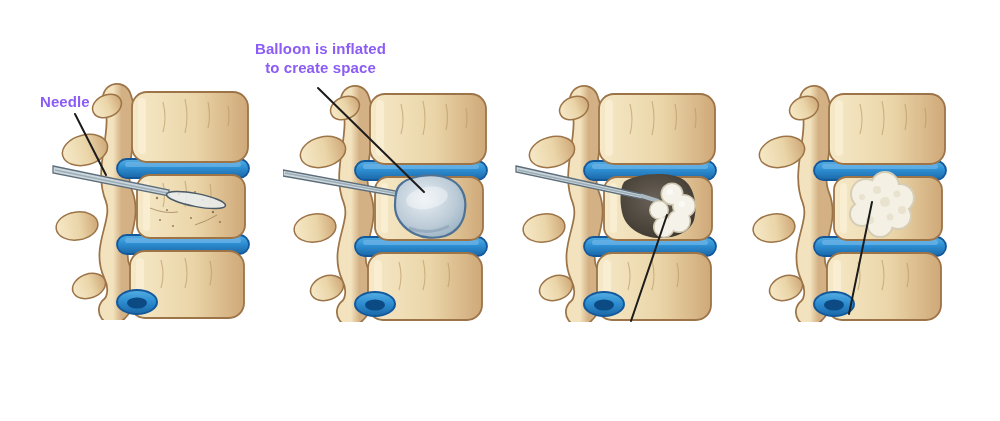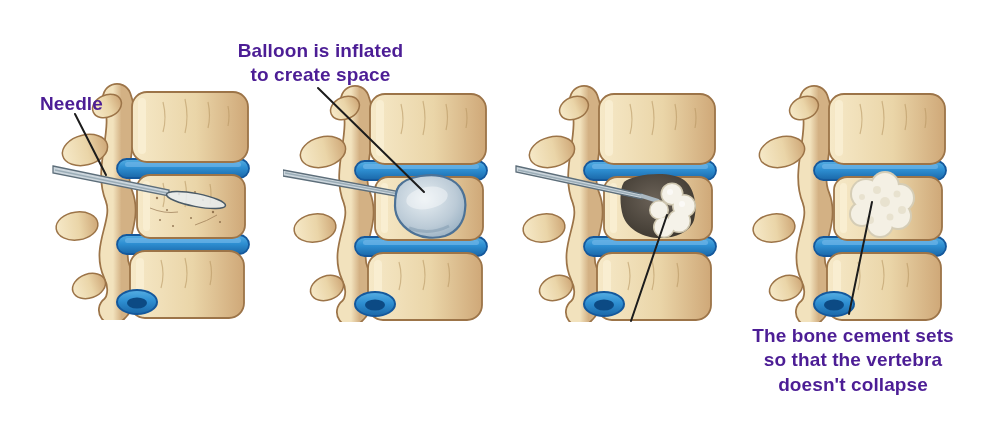--- a/index.html
+++ b/index.html
@@ -2,22 +2,22 @@
 <html><head>
 <meta charset="utf-8">
 <style>
   html,body { margin:0; padding:0; background:#ffffff; }
   .canvas {
     position:relative; width:1000px; height:421px; background:#ffffff;
     font-family:"Liberation Sans", sans-serif; overflow:hidden;
   }
   .panel { position:absolute; width:220px; height:240px; }
   .lbl {
-    position:absolute; font-weight:700; color:#4c1d95;
-    font-size:19px; line-height:1.28; white-space:pre-line; text-align:center;
+    position:absolute; font-weight:700; color:#8b5cf6;
+    font-size:15px; line-height:1.28; white-space:pre-line; text-align:center;
     letter-spacing:0.1px;
   }
   .lbl.left { text-align:center; }
   #leader-overlay { position:absolute; left:0; top:0; pointer-events:none; }
   svg { display:block; }
 </style>
 </head>
 <body>
 
 <svg width="0" height="0" style="position:absolute" aria-hidden="true">
@@ -208,17 +208,14 @@
       <line x1="872" y1="202" x2="849" y2="314"></line>
     </g>
   </svg>
 
   <div class="lbl left" style="left:40px; top:92px;">Needle</div>
 
   <div class="lbl" style="left:228px; top:39px; width:185px;">Balloon is inflated
 to create space</div>
 
 
-  <div class="lbl" style="left:742px; top:324px; width:222px;">The bone cement sets
-so that the vertebra
-doesn't collapse</div>
 
 </div>
 
 </body></html>

